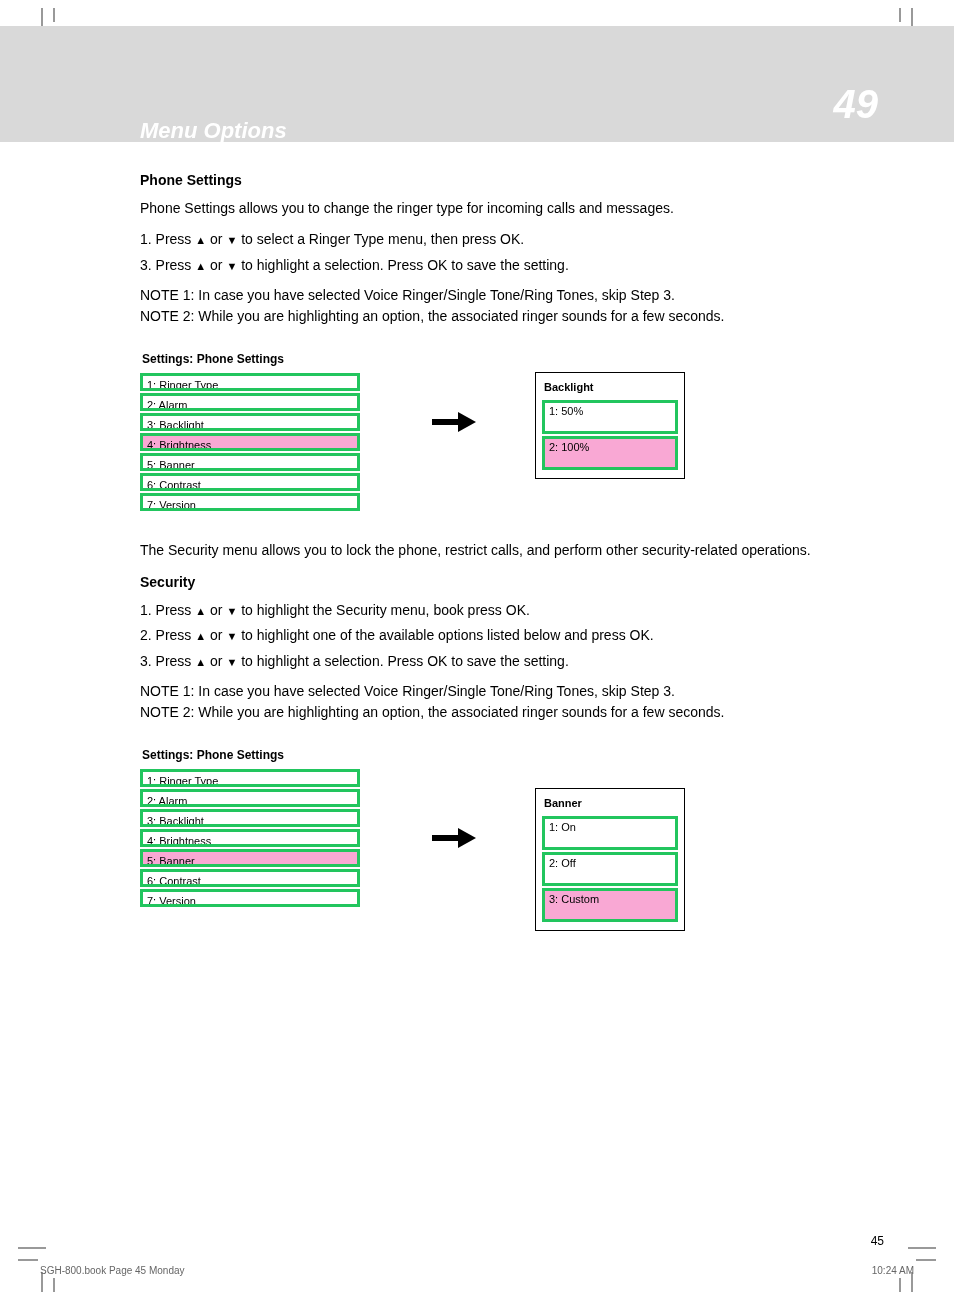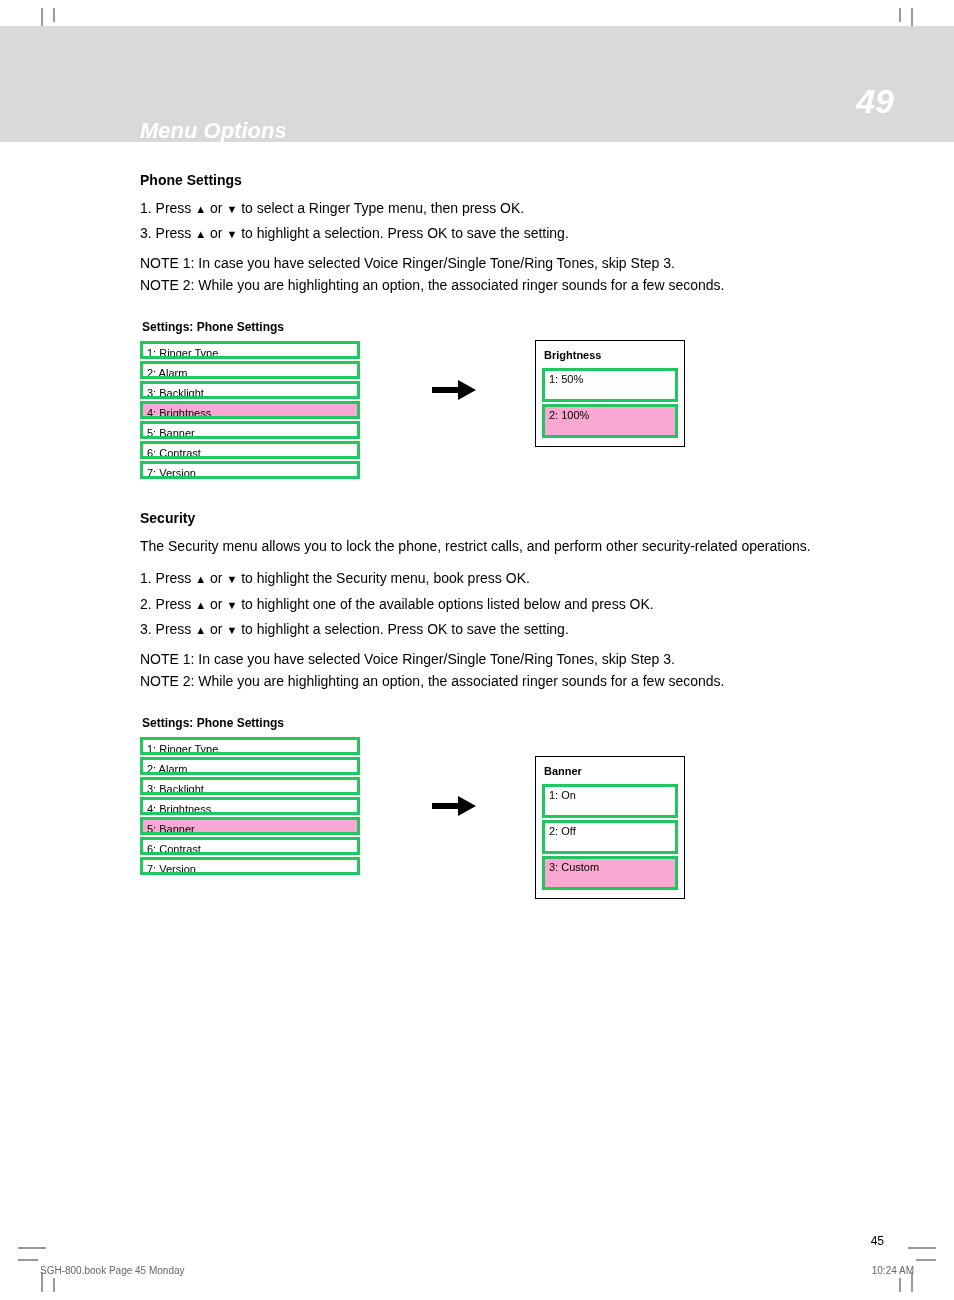--- a/index.html
+++ b/index.html
@@ -4,21 +4,21 @@
 <style>
   * { box-sizing: border-box; margin: 0; padding: 0; }
   html, body { width: 954px; height: 1300px; background: #fff; font-family: Arial, Helvetica, sans-serif; color: #000; }
   .page { position: relative; width: 954px; height: 1300px; }
 
   
   .crop { position: absolute; background: transparent; }
   .crop svg { display: block; }
 
   .header-band { position: absolute; top: 26px; left: 0; width: 954px; height: 116px; background: #d9d9d9; }
-  .header-num { position: absolute; right: 60px; top: 56px; font-size: 34px; font-weight: 700; font-style: italic; color: #fff; }
+  .header-num { position: absolute; right: 76px; top: 56px; font-size: 40px; font-weight: 700; font-style: italic; color: #fff; }
   .header-title { position: absolute; left: 140px; top: 92px; font-size: 22px; font-weight: 700; font-style: italic; color: #fff; }
 
   .content { position: absolute; left: 140px; top: 170px; width: 740px; font-size: 14px; line-height: 1.55; }
   .step { margin-bottom: 4px; }
 
   .menu-block { position: relative; height: 180px; margin-top: 22px; }
   .menu-left { position: absolute; left: 0; top: 0; width: 220px; }
   .menu-title { font-size: 12px; font-weight: 700; margin-bottom: 4px; padding-left: 2px; }
   .menu-row { border: 3px solid #22c55e; height: 18px; font-size: 11px; padding: 1px 4px 0 4px; margin-bottom: 2px; background: #fff; white-space: nowrap; overflow: hidden; }
   .menu-row.sel { background: #f9a8d4; }
@@ -79,20 +79,21 @@
 
   <div class="header-band">
     <div class="header-num">49</div>
     <div class="header-title">Menu Options</div>
   </div>
 
   <div class="content">
 
     <div>
       <div style="font-weight:700;margin-bottom:6px;">Phone Settings</div>
+      <div style="margin-bottom:10px;">Phone Settings allows you to change the ringer type for incoming calls and messages.</div>
 
       <div class="step">
         <span>1.   Press </span><span class="tri-up">▲</span><span> or </span><span class="tri-dn">▼</span><span> to select a Ringer Type menu, then press OK.</span>
       </div>
       <div class="step">
         <span>3.   Press </span><span class="tri-up">▲</span><span> or </span><span class="tri-dn">▼</span><span> to highlight a selection. Press OK to save the setting.</span>
       </div>
       <div style="margin-top:8px;">NOTE 1: In case you have selected Voice Ringer/Single Tone/Ring Tones, skip Step 3.</div>
       <div>NOTE 2: While you are highlighting an option, the associated ringer sounds for a few seconds.</div>
     </div>
@@ -110,31 +111,31 @@
             <div class="menu-row">7: Version</div>
           </div>
       </div>
       <div class="arrow">
         <svg viewBox="0 0 46 28">
             <line x1="2" y1="14" x2="30" y2="14" stroke="#000" stroke-width="6"></line>
             <polygon points="28,4 46,14 28,24" fill="#000"></polygon>
           </svg>
       </div>
       <div class="menu-right">
-        <div class="menu-title">Brightness</div>
+        <div class="menu-title">Backlight</div>
         <div id="mr1">
             <div class="menu-row">1: 50%</div>
             <div class="menu-row sel">2: 100%</div>
           </div>
       </div>
     </div>
 
     <div style="margin-top:10px;">
+      <div style="margin-bottom:10px;">The Security menu allows you to lock the phone, restrict calls, and perform other security-related operations.</div>
       <div style="font-weight:700;margin-bottom:6px;">Security</div>
-      <div style="margin-bottom:10px;">The Security menu allows you to lock the phone, restrict calls, and perform other security-related operations.</div>
 
       <div class="step">
         <span>1.   Press </span><span class="tri-up">▲</span><span> or </span><span class="tri-dn">▼</span><span> to highlight the Security menu, book press OK.</span>
       </div>
       <div class="step">
         <span>2.   Press </span><span class="tri-up">▲</span><span> or </span><span class="tri-dn">▼</span><span> to highlight one of the available options listed below and press OK.</span>
       </div>
       <div class="step">
         <span>3.   Press </span><span class="tri-up">▲</span><span> or </span><span class="tri-dn">▼</span><span> to highlight a selection. Press OK to save the setting.</span>
       </div>

